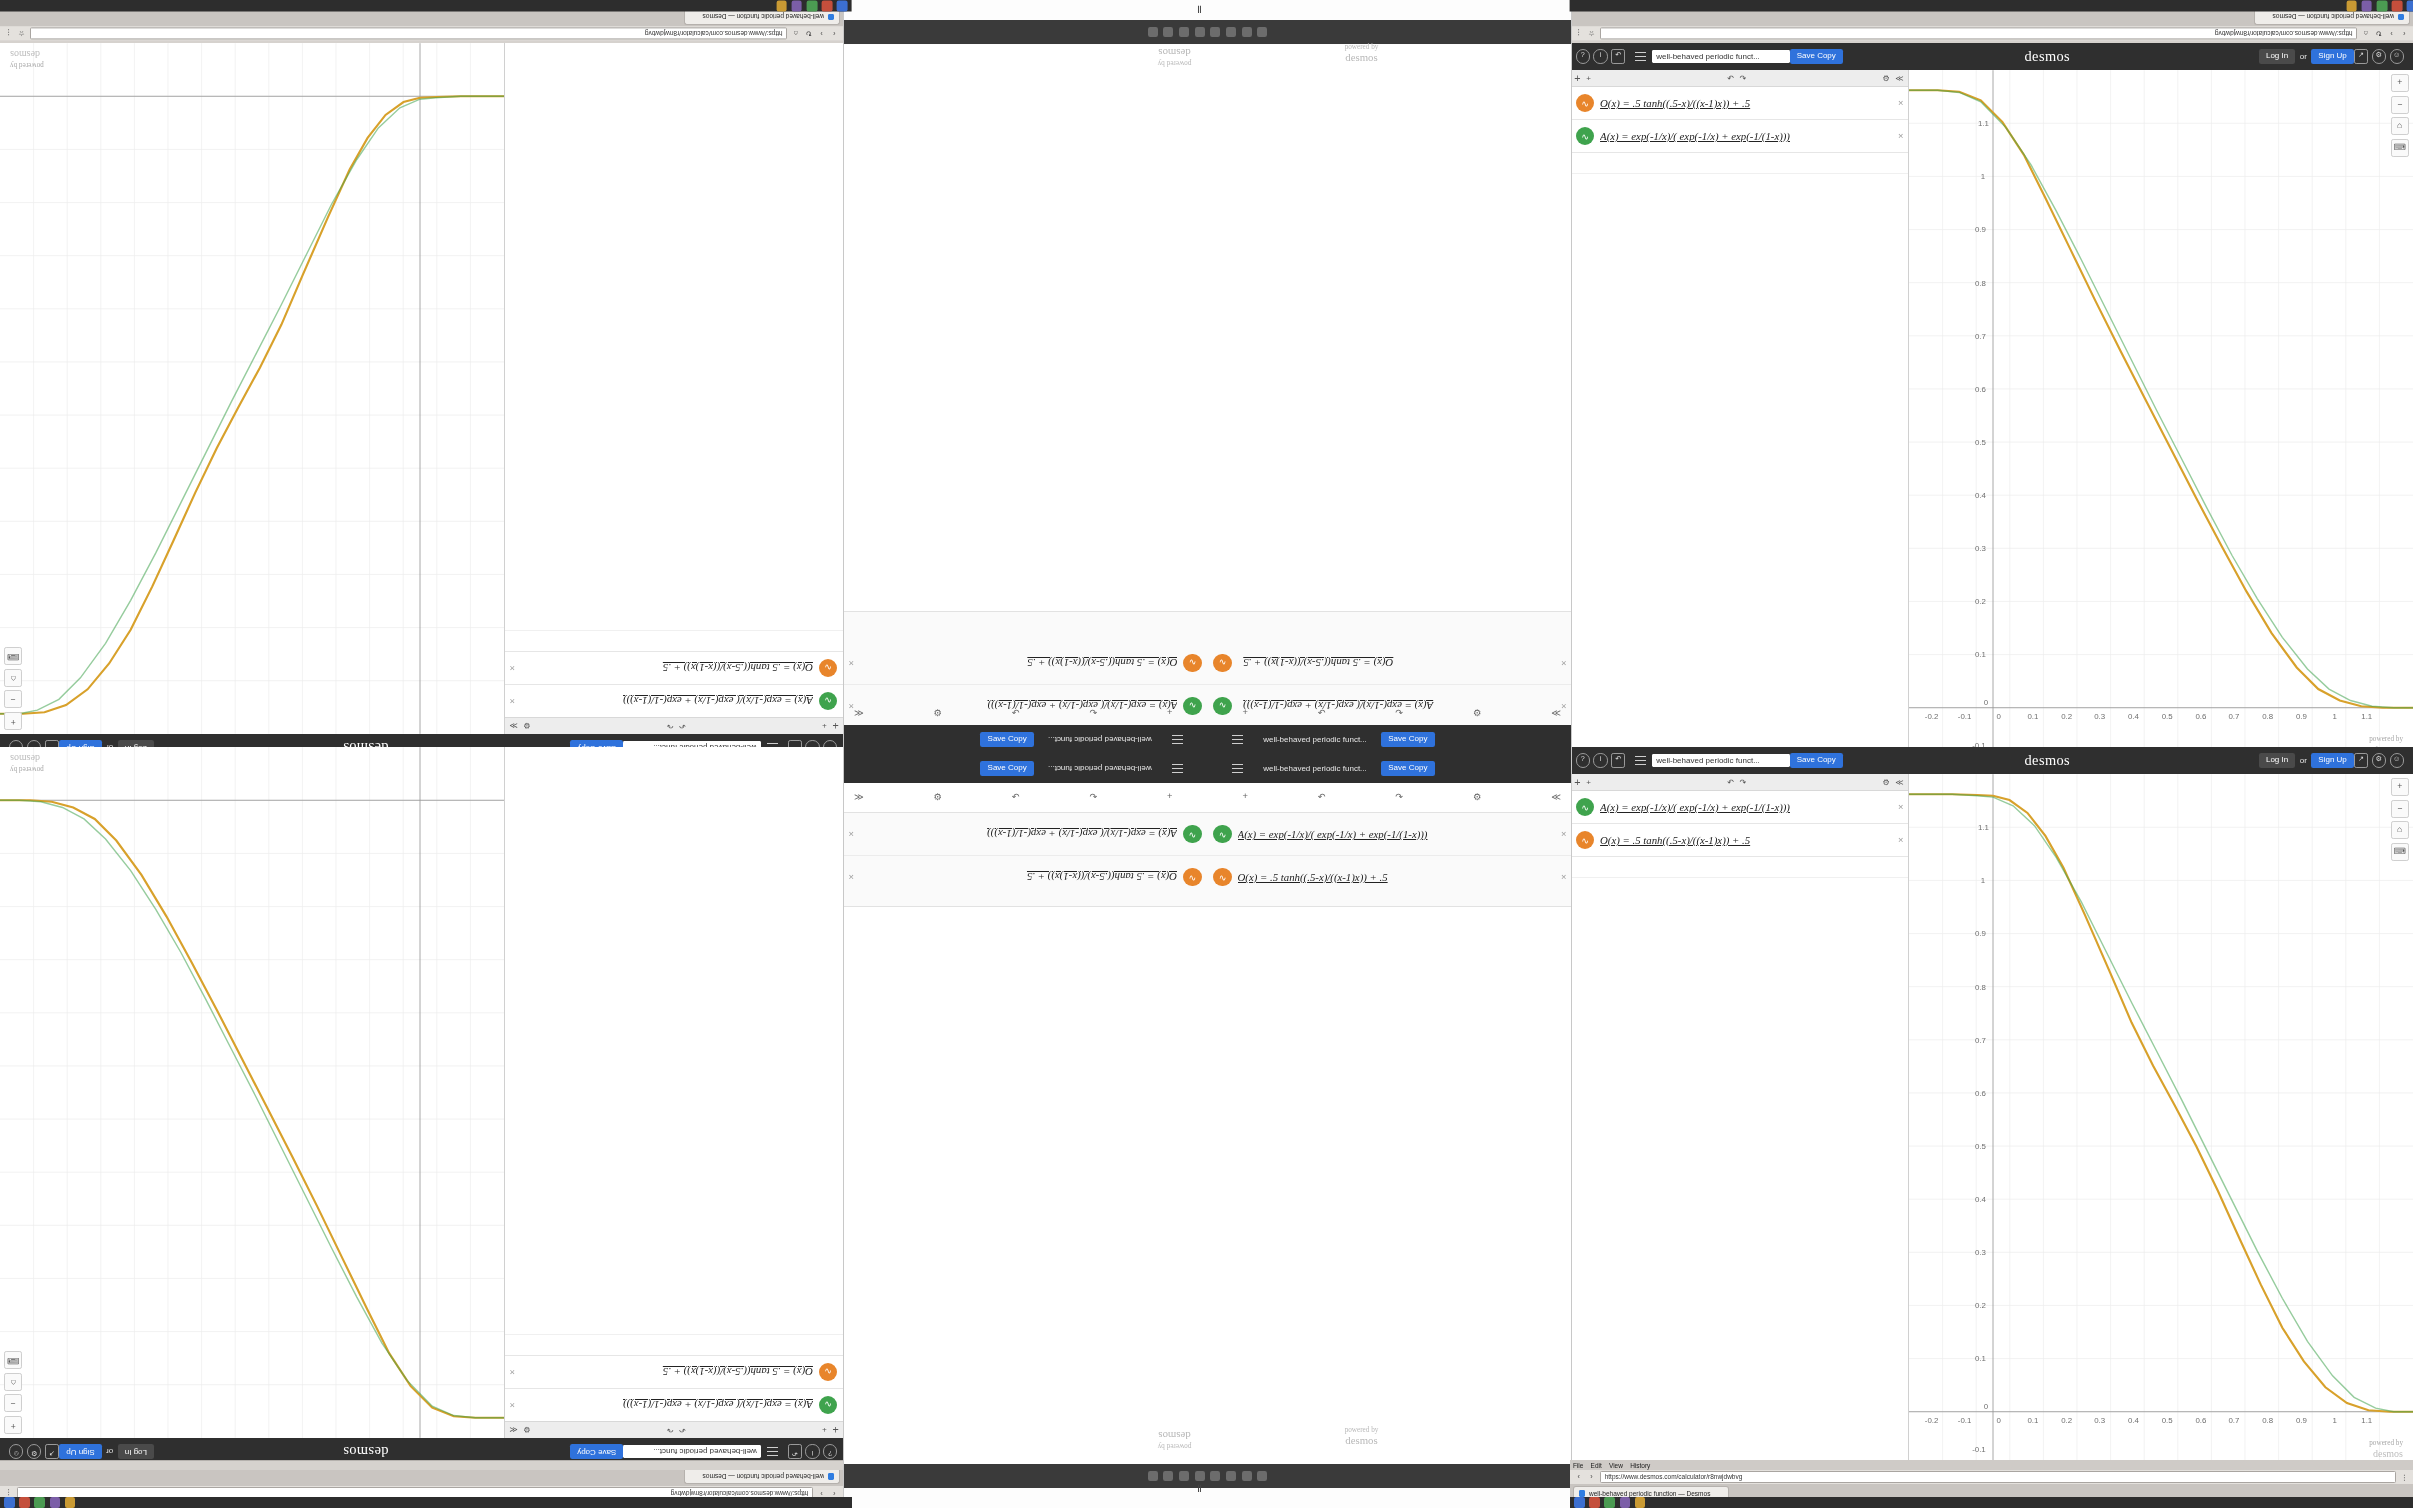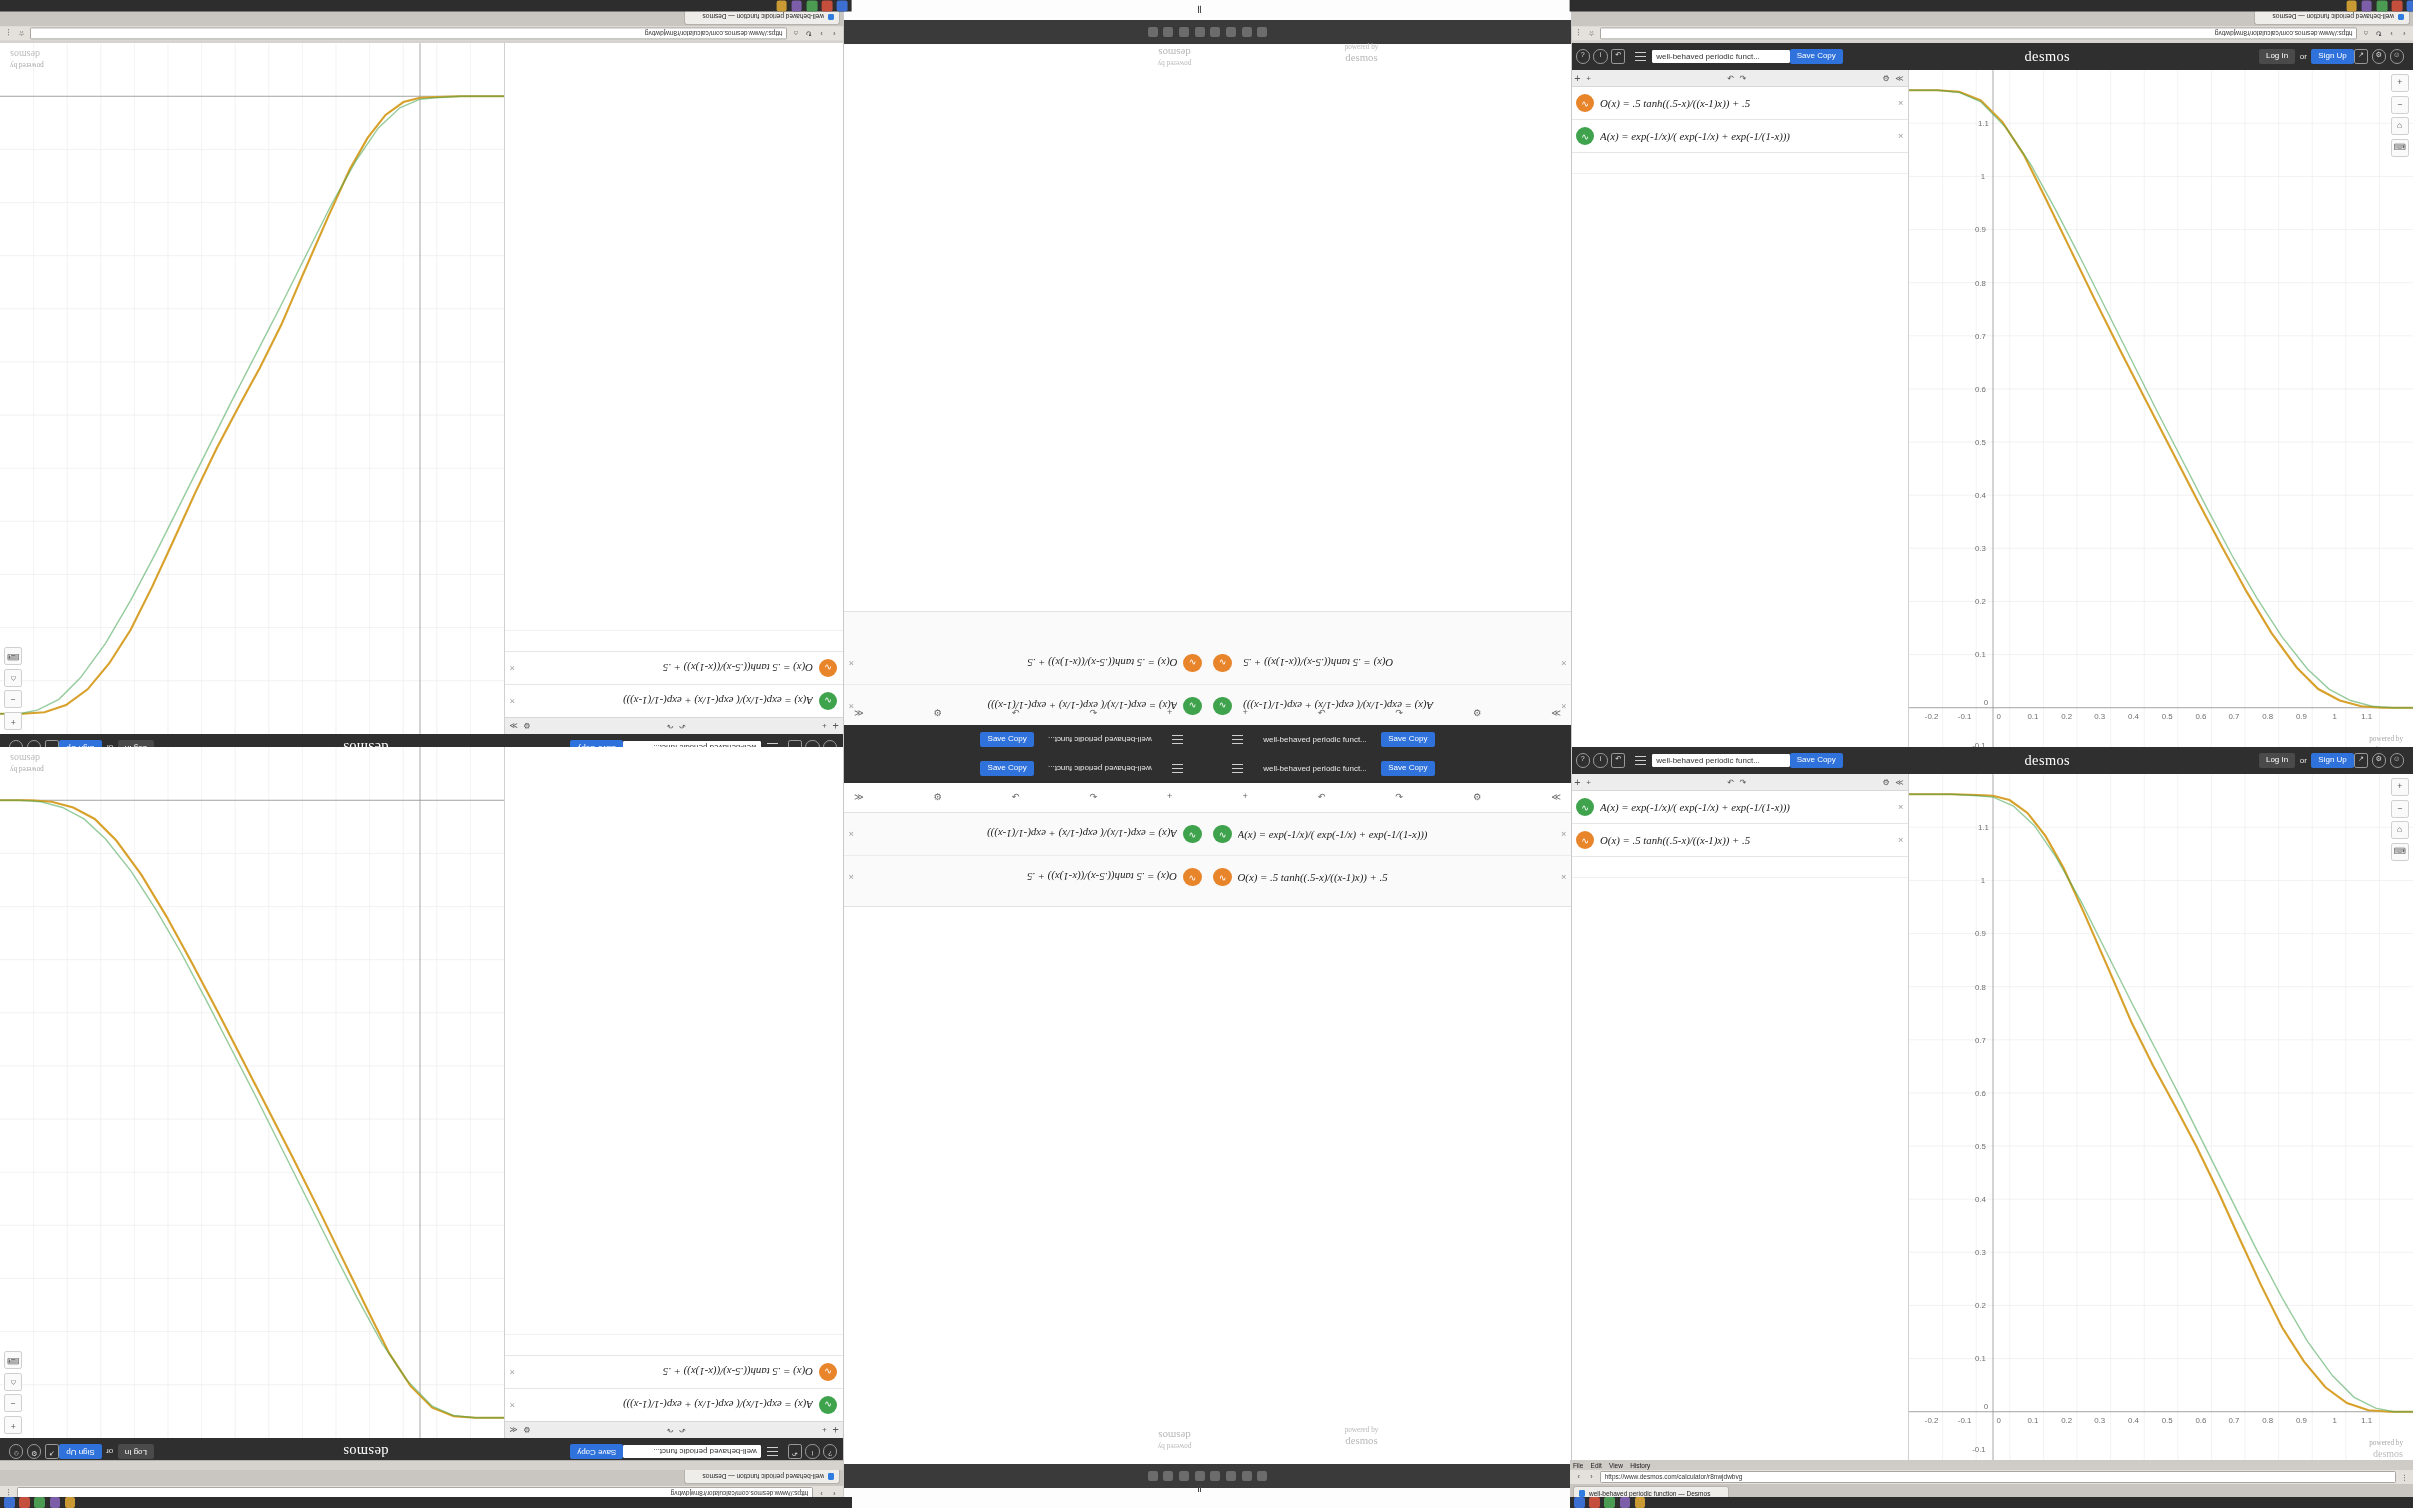--- a/index.html
+++ b/index.html
@@ -210,20 +210,21 @@
   }
   .expr-math {
     flex: 1;
     font-family: "Liberation Serif", serif;
     font-style: italic;
     font-size: 10.8px;
     color: #222;
     padding-right: 5.7px;
     white-space: nowrap;
     overflow: hidden;
+    text-decoration: underline;
   }
   .expr-x {
     width: 14.4px; text-align: center; color: #999; font-size: 9.3px; flex: none;
   }
   .expr-blank { height: 20px; border-bottom: 0.7px solid #f0f0f0; }
 
   
   .graph {
     position: absolute;
     top: 27px; right: 0; bottom: 0;

